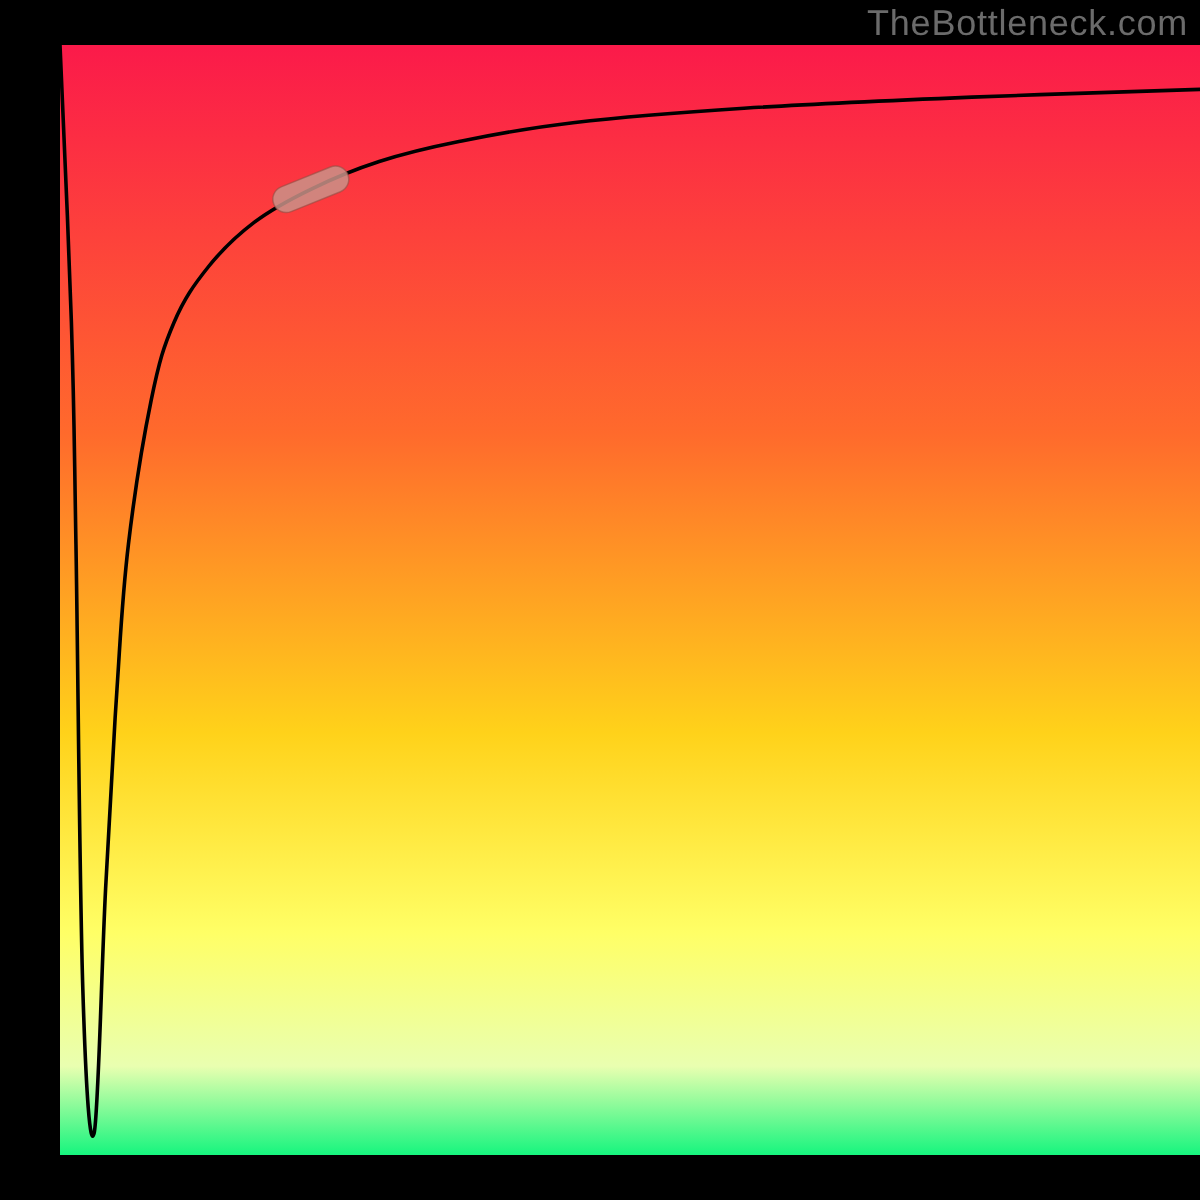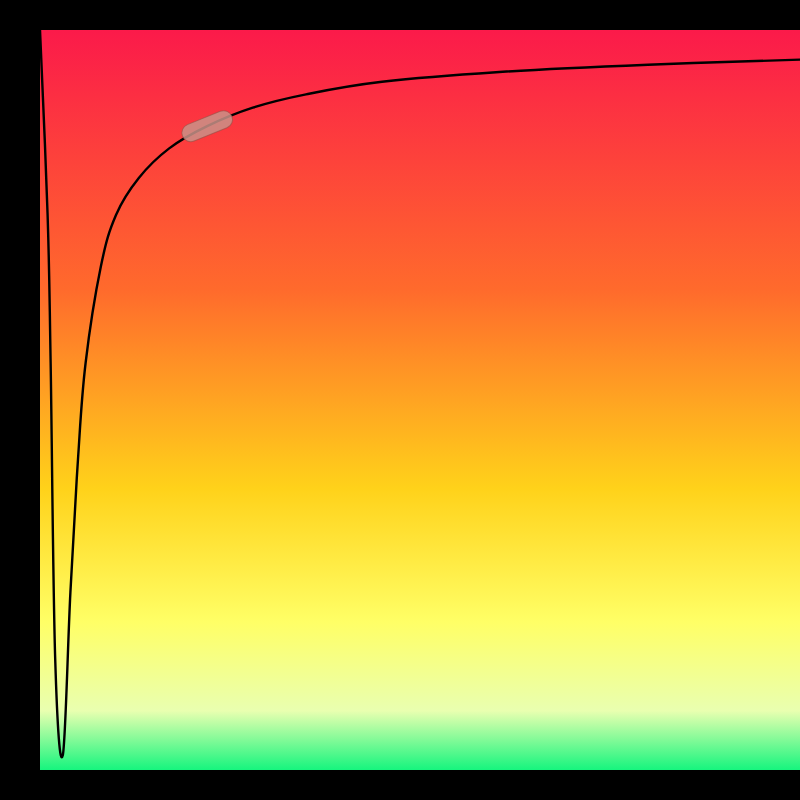--- a/index.html
+++ b/index.html
@@ -37,20 +37,21 @@
     color: #6b6b6b;
     letter-spacing: 0.5px;
     font-family: Arial, Helvetica, sans-serif;
   }
 </style>
 </head>
 <body>
 
 <div class="chart-wrap">
 
+  <div class="watermark">TheBottleneck.com</div>
 
   <div id="plot-area" class="plot-area" style="left: 40px; top: 30px; width: 760px; height: 740px;">
     <svg id="gradient-bg" class="gradient-bg" preserveAspectRatio="none" viewBox="0 0 760 740" width="760" height="740">
   <defs>
     <linearGradient id="bgGrad" x1="0" y1="0" x2="0" y2="1">
       <stop offset="0%" stop-color="#fb1a4a"></stop>
       <stop offset="35%" stop-color="#ff6a2c"></stop>
       <stop offset="62%" stop-color="#ffd21a"></stop>
       <stop offset="80%" stop-color="#ffff66"></stop>
       <stop offset="92%" stop-color="#e9ffb0"></stop>

